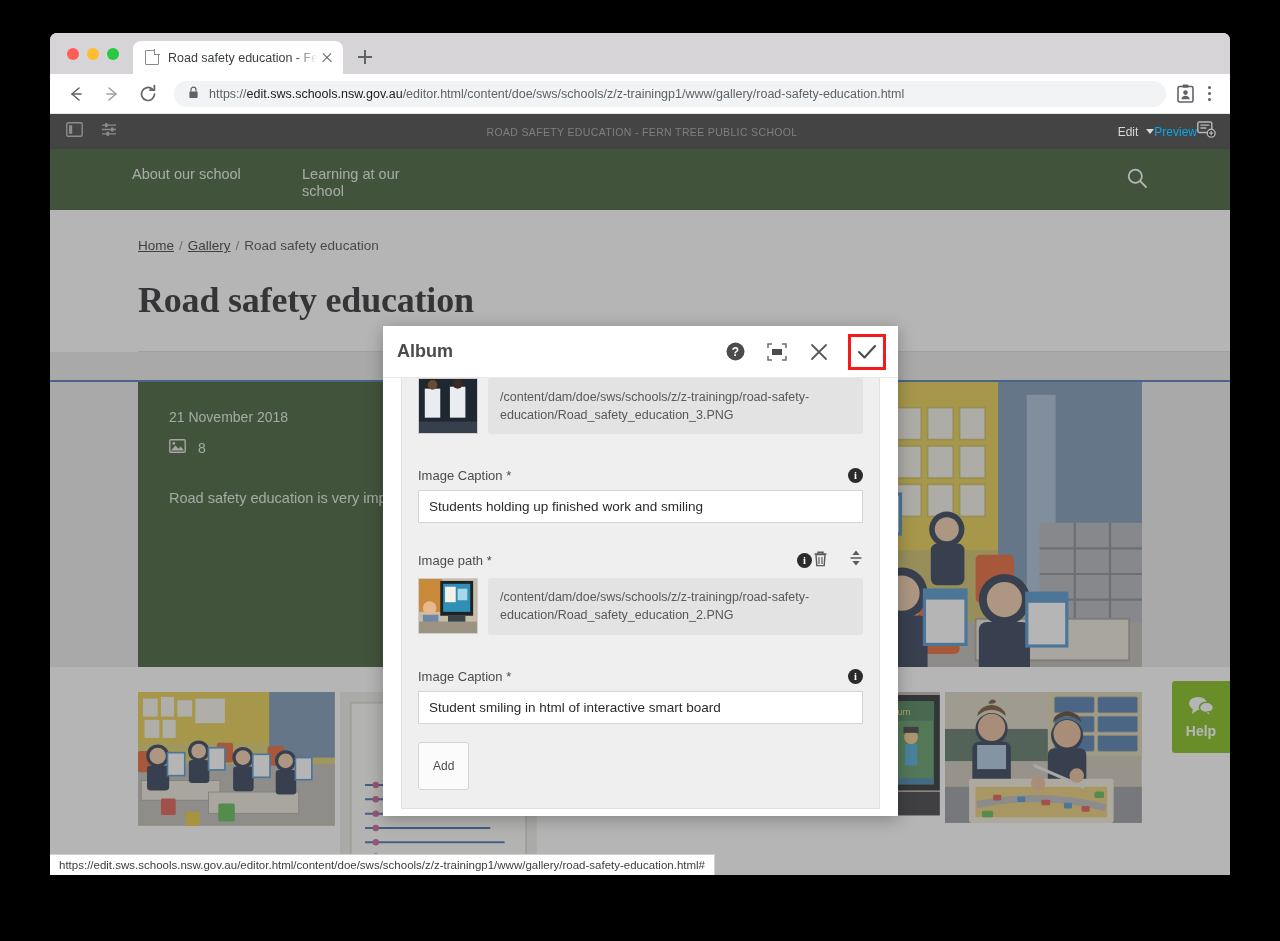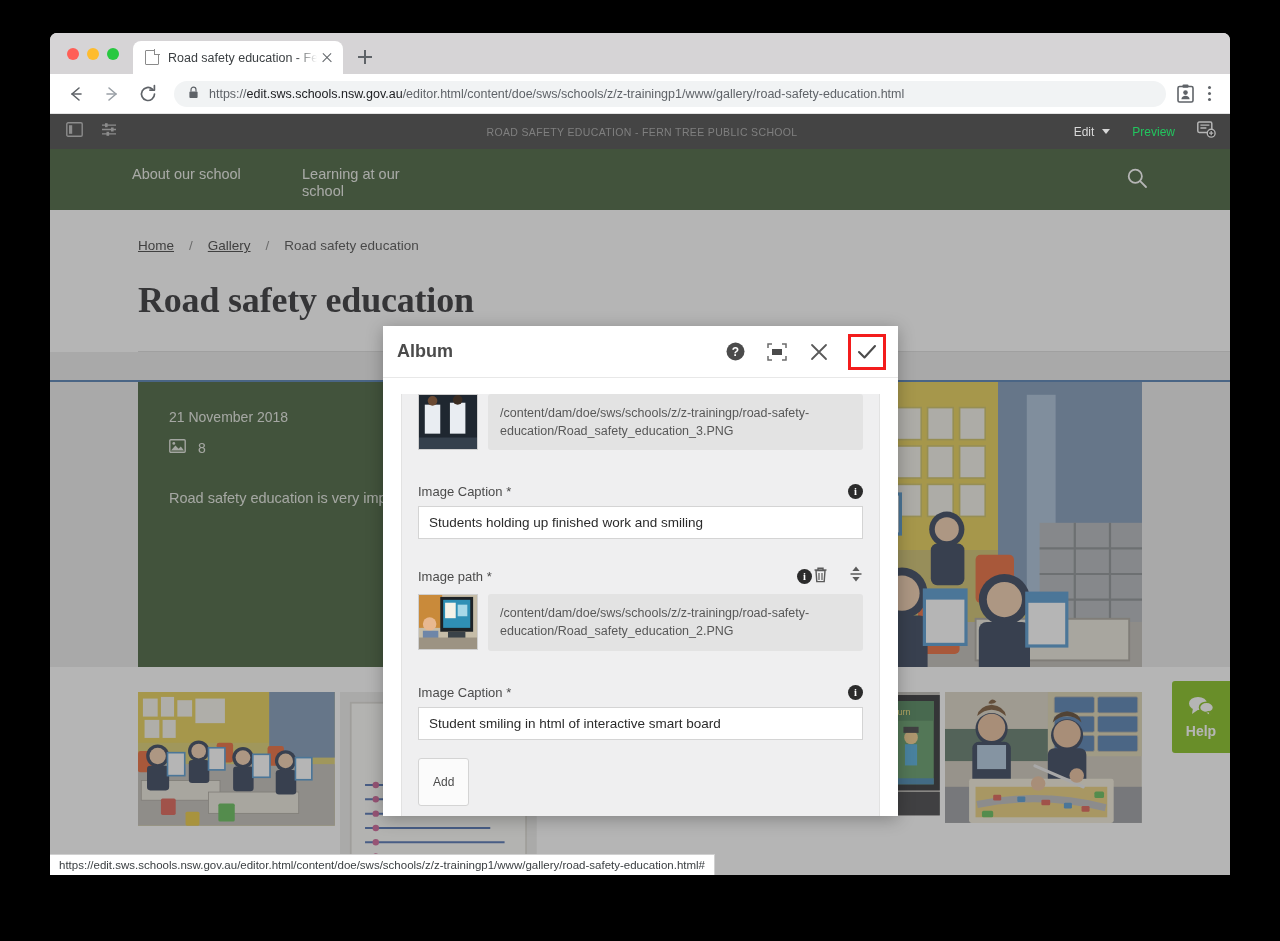--- a/index.html
+++ b/index.html
@@ -181,25 +181,25 @@
     position: absolute;
     left: 4px; right: 0;
     text-align: center;
     font-size: 10.5px;
     letter-spacing: 0.35px;
     color: #9d9d9d;
     pointer-events: none;
   }
   #aem-bar .aem-right {
     margin-left: auto;
-    display: flex; align-items: center; gap: 22px;
+    display: flex; align-items: center; 
     position: relative; z-index: 2;
   }
   .aem-text { font-size: 12px; color: #d8d8d8; display: flex; align-items:center; gap: 8px; }
-  .aem-text.dim { color: #22c55e; }
+  .aem-text.dim { color: #0ea5e9; }
   .chev-down {
     width: 0; height: 0;
     border-left: 4.5px solid transparent;
     border-right: 4.5px solid transparent;
     border-top: 5px solid #d8d8d8;
   }
 
   
   #site-nav {
     height: 61px;
@@ -221,21 +221,21 @@
     right: 82px; top: 50%;
     transform: translateY(-50%);
   }
 
   
   #content-top { background: #ffffff; padding: 0 0 0 88px; }
   #breadcrumb {
     padding-top: 28px;
     font-size: 13.5px;
     color: #3a3a3a;
-    display: flex; align-items: center; gap: 15px;
+    display: flex; align-items: center; gap: 5px;
   }
   #breadcrumb a { color: #2a2a2a; text-decoration: underline; }
   #breadcrumb .sep { color: #7a7a7a; }
   #page-title {
     font-family: "Liberation Serif", serif;
     font-weight: bold;
     font-size: 36px;
     color: #16161a;
     letter-spacing: -0.2px;
     margin: 27px 0 0 0;
@@ -361,21 +361,20 @@
     display: flex; align-items: center; justify-content: center;
     margin-left: 2px;
   }
 
   #dialog-body {
     flex: 1 1 auto;
     overflow: hidden;
     background: #ffffff;
     padding: 0 18px 0 18px;
     position: relative;
-    margin-top: 16px;
   }
   .multifield {
     background: #efeff0;
     border: 1px solid #e2e2e2;
     border-top: none;
     padding: 0 16px 18px 16px;
     position: relative;
     top: -22px;
   }
   .mf-item { padding-top: 0; }

